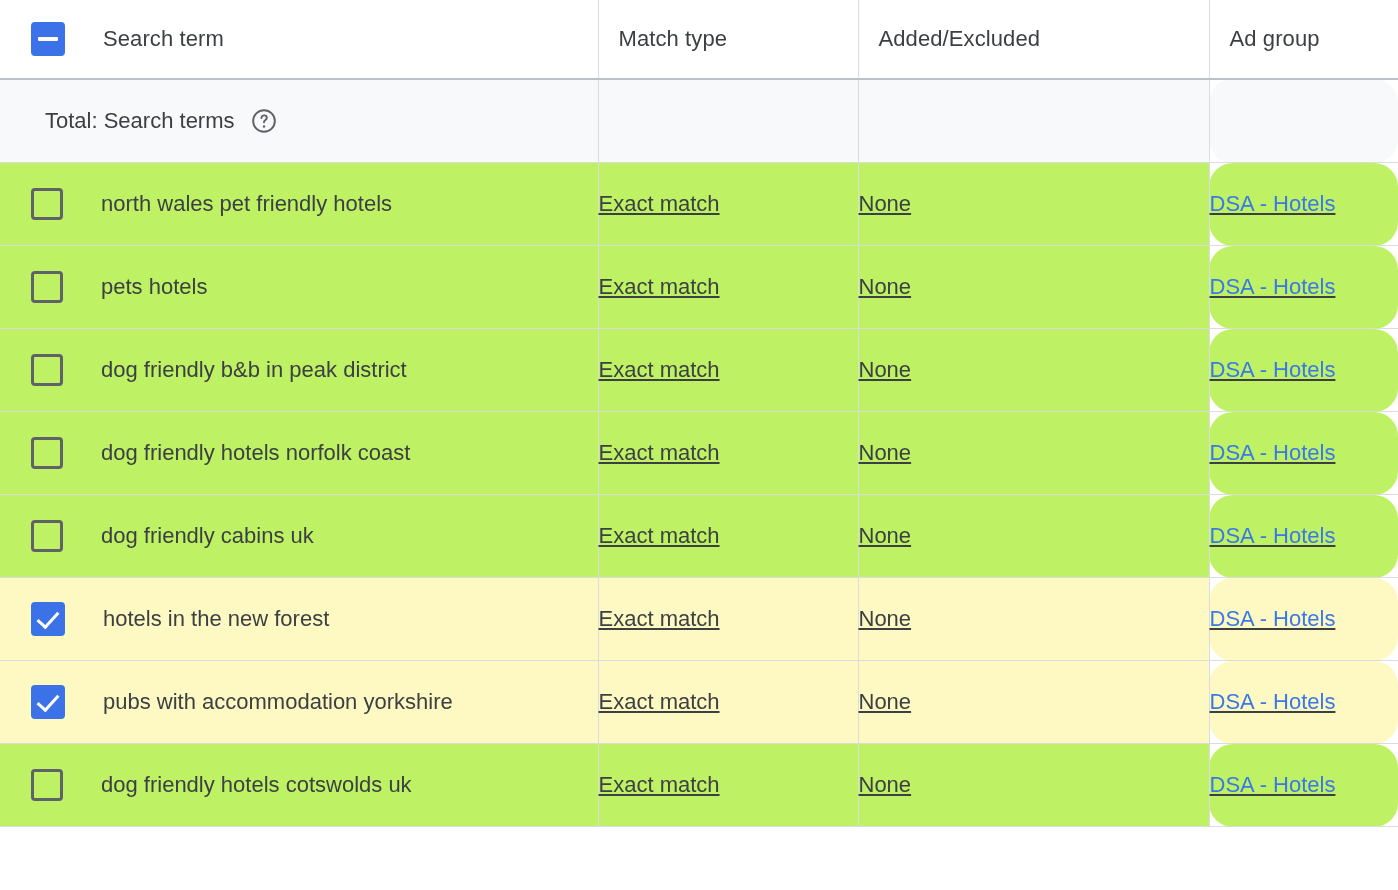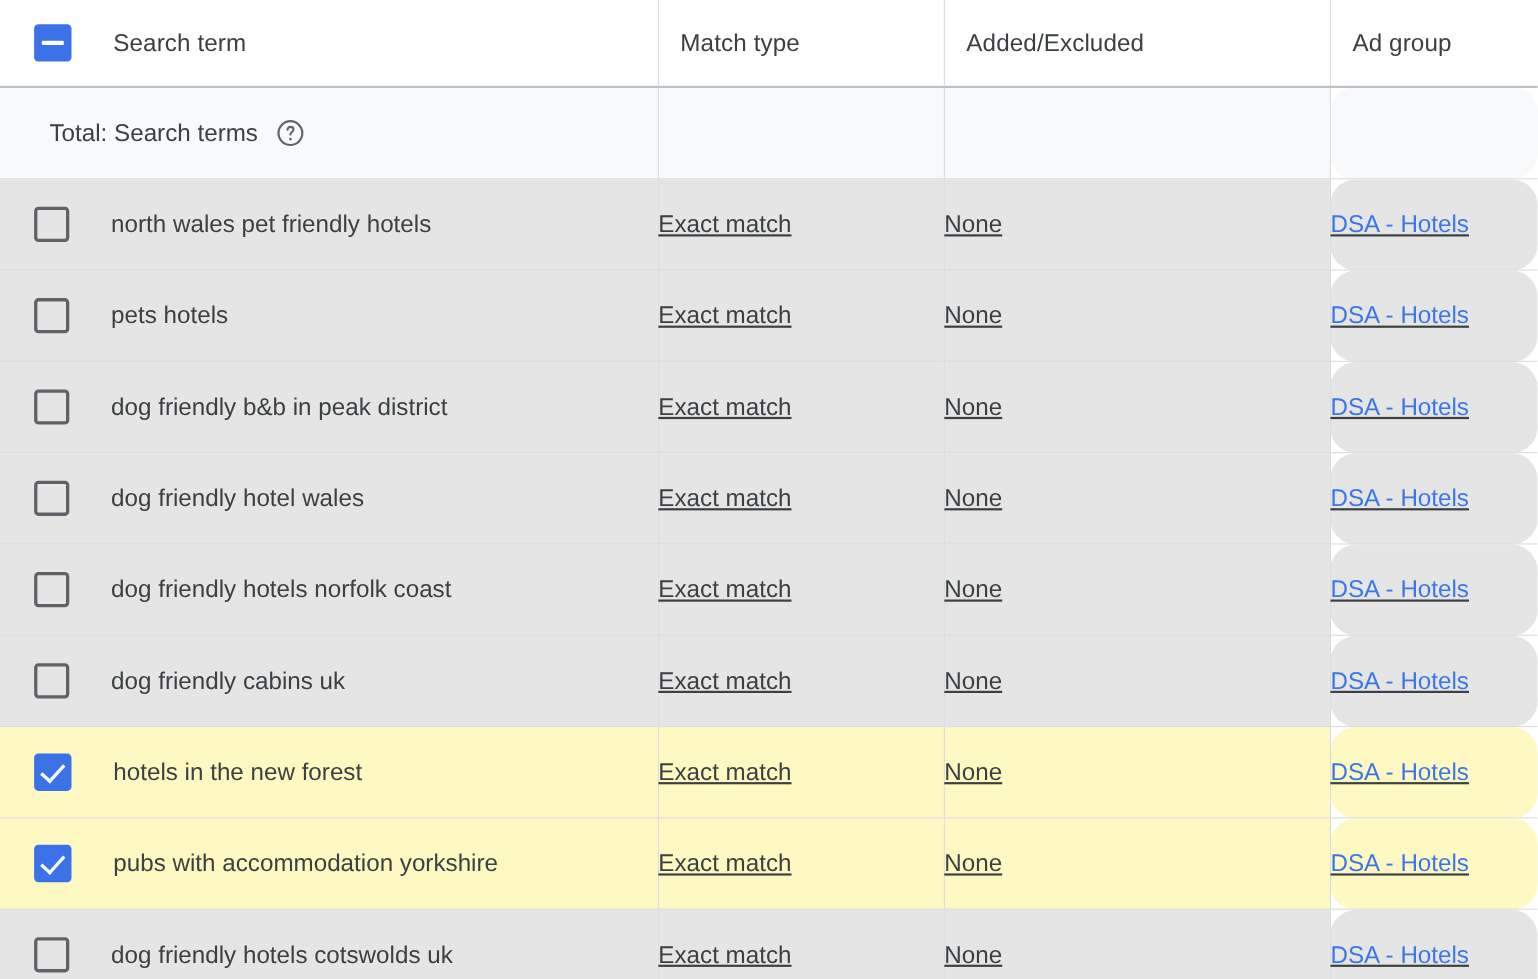--- a/index.html
+++ b/index.html
@@ -147,21 +147,21 @@
   .help-icon {
     width: 26px;
     height: 26px;
     margin-left: 16px;
     flex: 0 0 auto;
     display: inline-block;
     cursor: pointer;
   }
 
   
-  tbody tr.data-row { height: 82px; background: #e5e5e5; }
+  tbody tr.data-row { height: 82px; background: #bef264; }
   tbody tr.data-row.selected { background: #fef9c3; }
 
   tbody td {
     padding: 0;
     vertical-align: middle;
     border-right: 1px solid #dadce0;
     border-bottom: 1px solid #dadce0;
     box-sizing: border-box;
     font-size: 22px;
     color: #3c4043;
@@ -315,39 +315,20 @@
           <td class="col-adgrp">
             <div class="cell-pad">
               <a class="adgroup-link">DSA - Hotels</a>
             </div>
           </td>
         </tr>
         <tr class="data-row">
           <td class="col-term">
             <div class="term-cell-inner">
               <span class="cb unchecked"></span>
-              <span class="term-text">dog friendly hotel wales</span>
-            </div>
-          </td>
-          <td class="col-match">
-            <div class="cell-pad">Exact match</div>
-          </td>
-          <td class="col-added">
-            <div class="cell-pad">None</div>
-          </td>
-          <td class="col-adgrp">
-            <div class="cell-pad">
-              <a class="adgroup-link">DSA - Hotels</a>
-            </div>
-          </td>
-        </tr>
-        <tr class="data-row">
-          <td class="col-term">
-            <div class="term-cell-inner">
-              <span class="cb unchecked"></span>
               <span class="term-text">dog friendly hotels norfolk coast</span>
             </div>
           </td>
           <td class="col-match">
             <div class="cell-pad">Exact match</div>
           </td>
           <td class="col-added">
             <div class="cell-pad">None</div>
           </td>
           <td class="col-adgrp">

